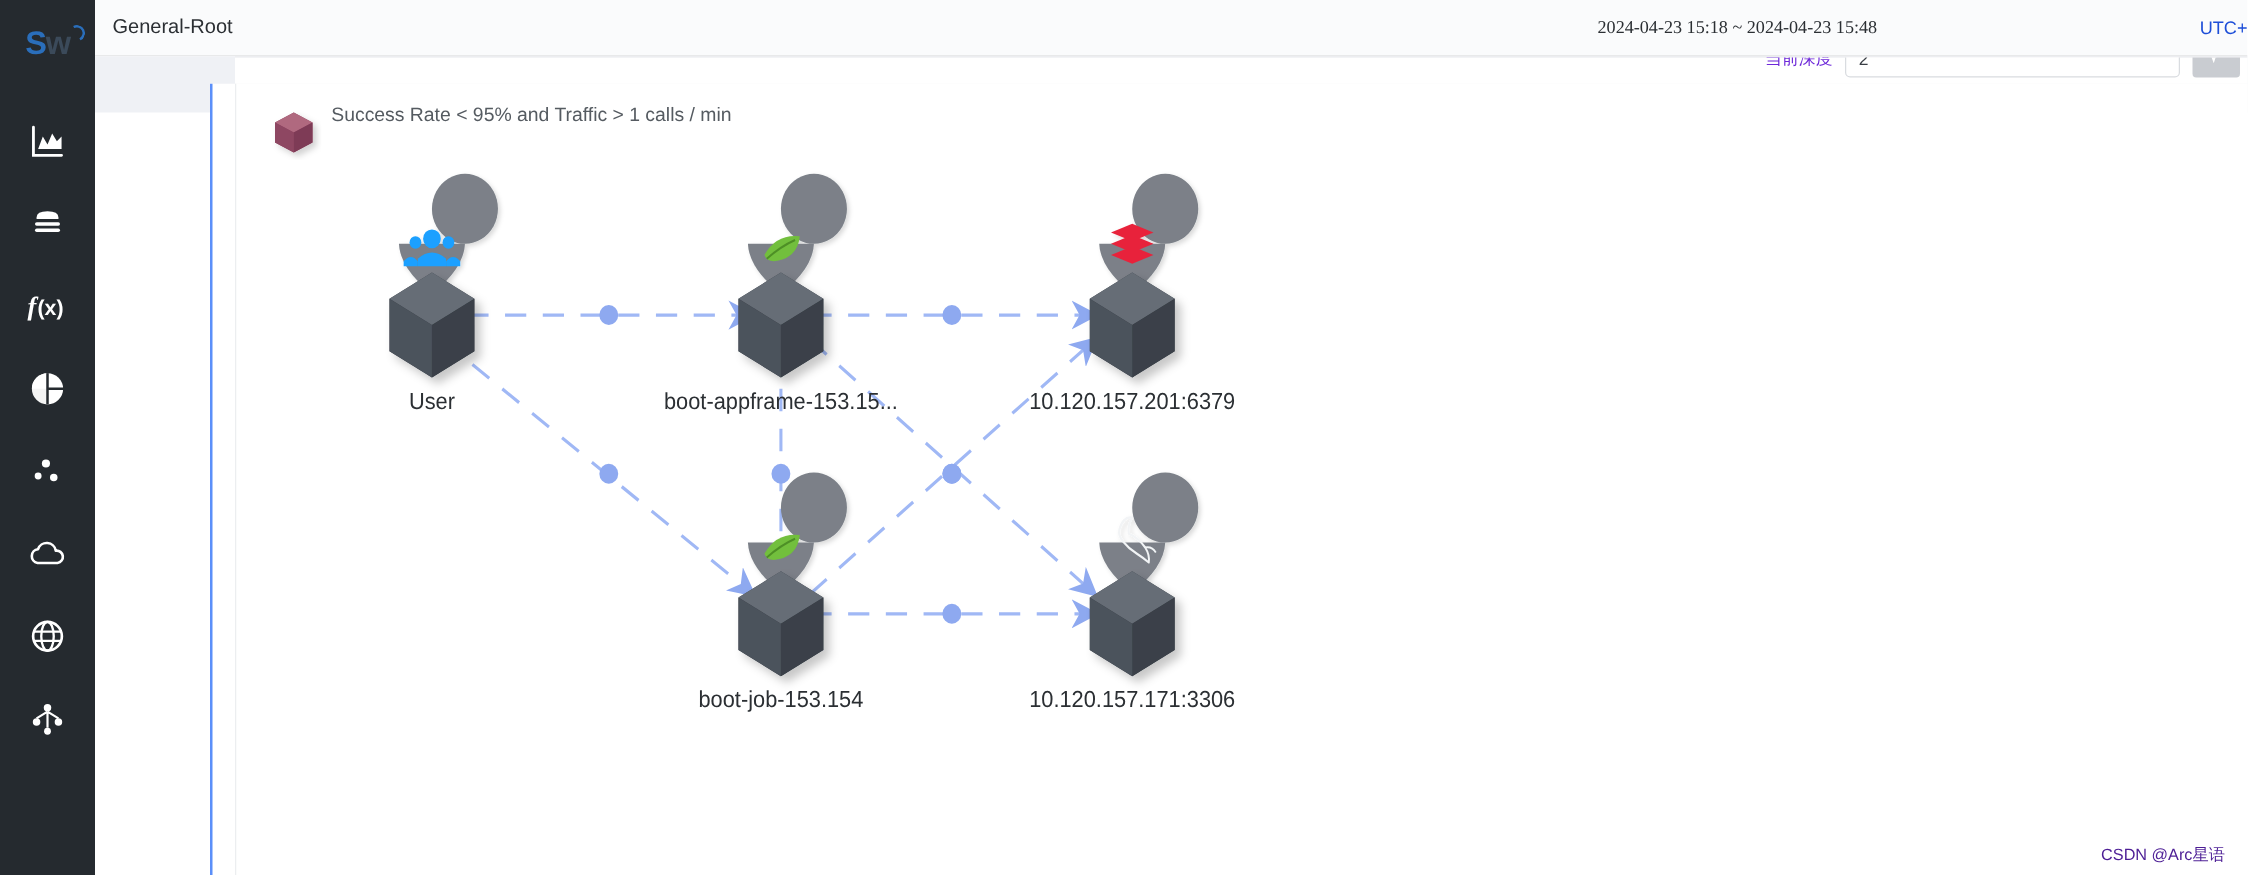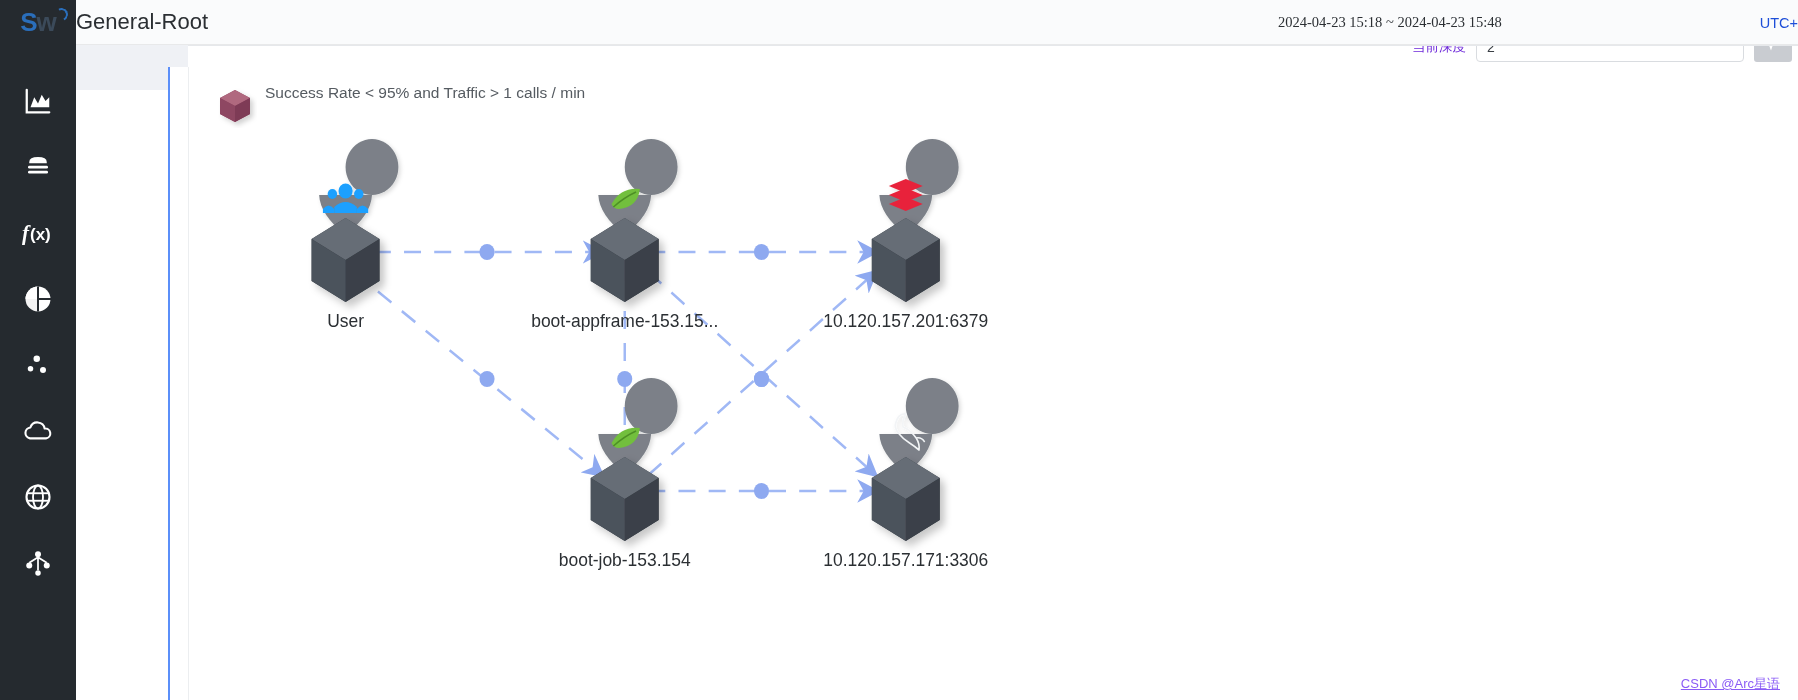--- a/index.html
+++ b/index.html
@@ -15,21 +15,21 @@
   .sidebar {
     width: 76px; height: 700px;
     background: #252a2f;
     flex: 0 0 76px;
     display: flex; flex-direction: column; align-items: center;
     padding-top: 0;
   }
   .logo {
     height: 44px; width: 76px;
     display: flex; align-items: center; justify-content: center;
-    margin-top: 0;
+    margin-top: 12px;
   }
   .logo-text {
     font-size: 26px; font-weight: 700; letter-spacing: -1px;
     color: #2a6ebb; position: relative;
   }
   .logo-text .w { color: #3b4a5a; }
   .logo-swoosh {
     position: absolute; right: -12px; top: 1px;
     width: 13px; height: 13px;
     border: 2.5px solid #2a6ebb;
@@ -49,21 +49,21 @@
   .main { flex: 1; height: 700px; position: relative; background: #ffffff; }
 
   .topbar {
     height: 45px; width: 100%;
     background: #fafbfc;
     border-bottom: 1px solid #e8e9ea;
     display: flex; align-items: center;
     position: relative;
   }
   .topbar-title {
-    font-size: 22px; color: #2b2f33; font-weight: 400;
+    margin-left: 14px; font-size: 16px; color: #2b2f33; font-weight: 400;
   }
   .topbar-right {
     position: absolute; right: 0; top: 0; height: 45px;
     display: flex; align-items: center; gap: 0;
   }
   .time-range {
     font-size: 14.5px; color: #2b2f33; white-space: nowrap;
     font-family: "Liberation Serif", serif;
   }
   .tz-label {
@@ -130,21 +130,21 @@
   
   .graph { position: absolute; left: 0; top: 0; width: 100%; height: 100%; }
 
   .node-label {
     font-family: "Liberation Sans", sans-serif;
     font-size: 18.5px; fill: #2b2f33; text-anchor: middle;
   }
 
   .watermark {
     position: absolute; right: 18px; bottom: 7px;
-    font-size: 13px; color: #8b5cf6; white-space: nowrap; text-decoration: underline;
+    font-size: 13px; color: #4c1d95; white-space: nowrap;
   }
 </style>
 </head>
 <body>
 
 <div class="app">
 
   <div class="sidebar">
     <div class="logo">
       <div class="logo-text">

